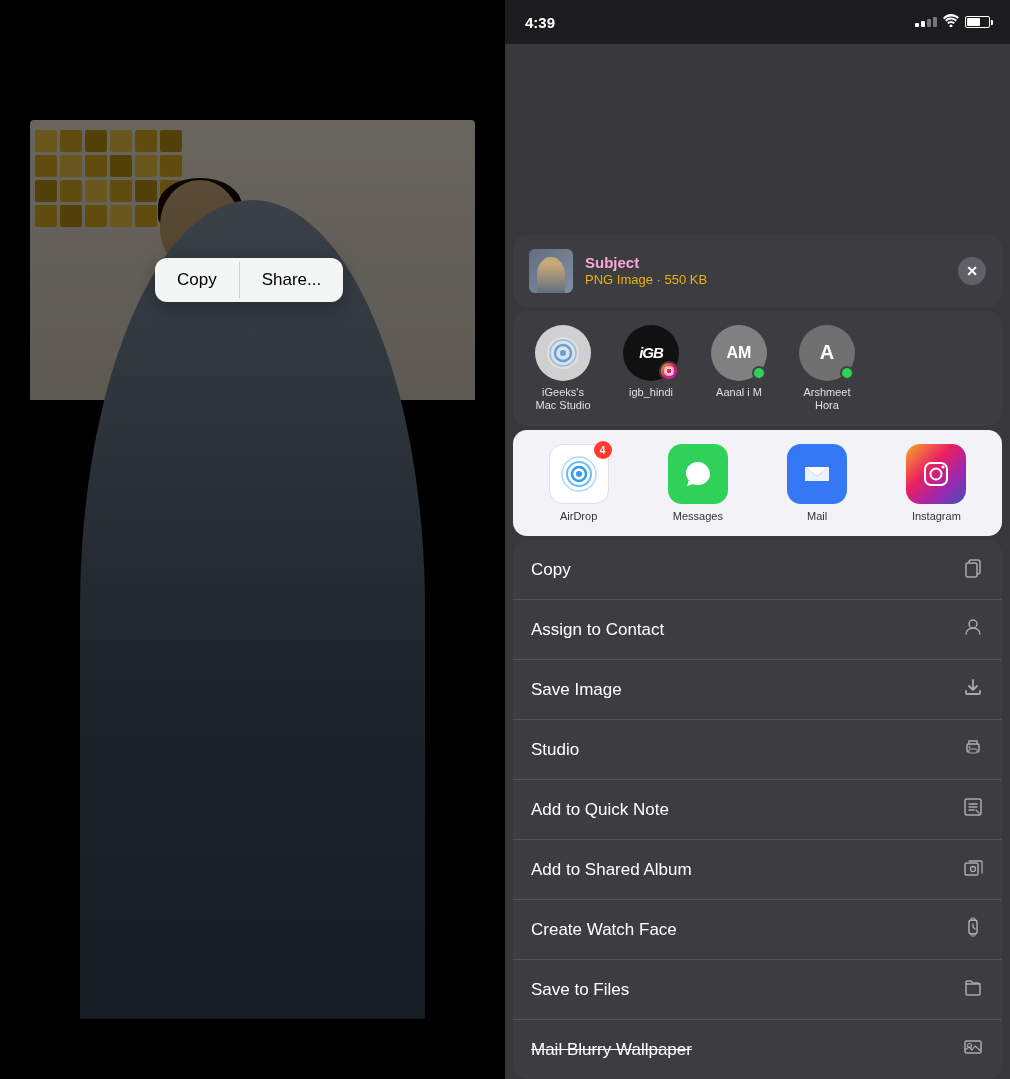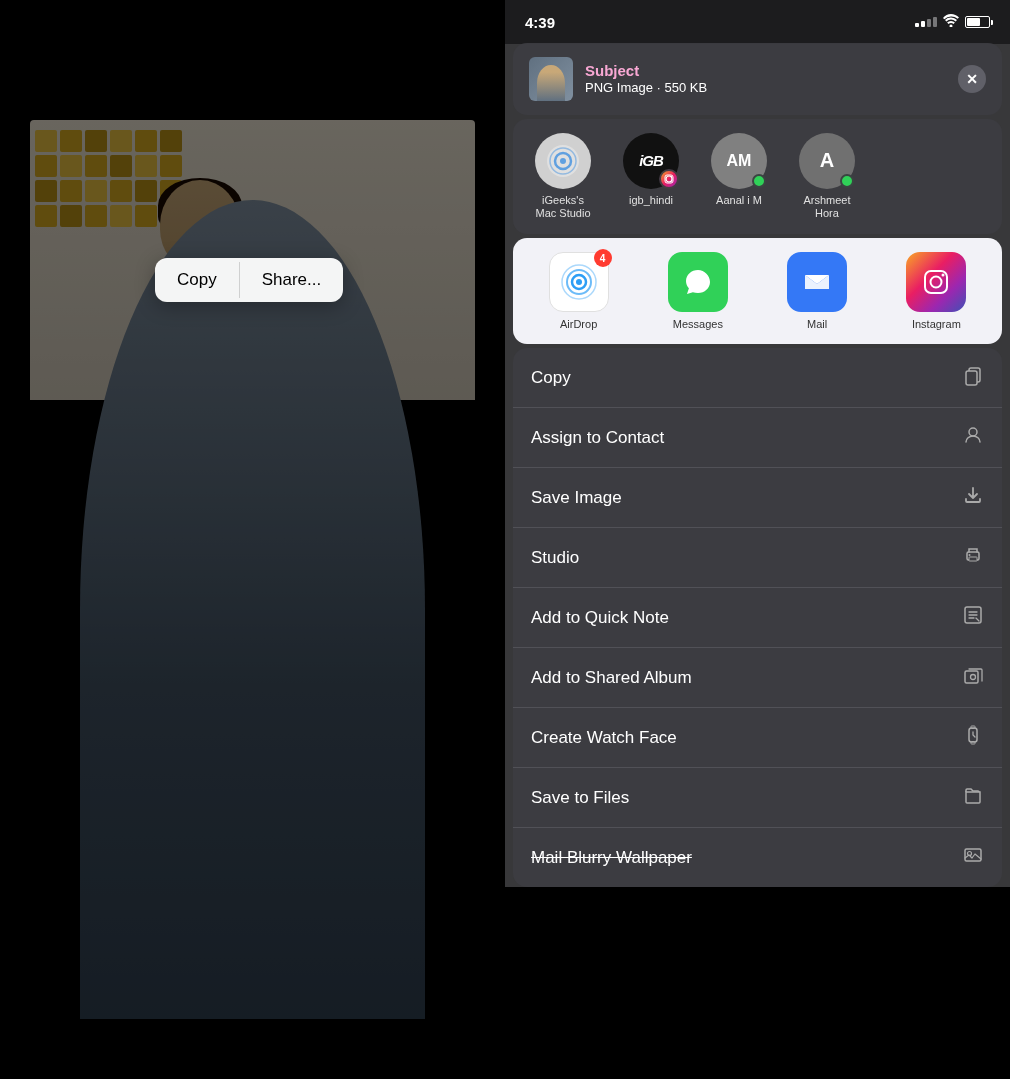--- a/index.html
+++ b/index.html
@@ -100,21 +100,21 @@
     }
     .popup-divider {
       width: 1px;
       height: 36px;
       background: rgba(0,0,0,0.15);
     }
 
     
     .right-panel {
       width: 505px;
-      height: 887px;
+      height: 1079px;
       background: #1c1c1e;
       position: relative;
       overflow: hidden;
     }
 
     
     .status-bar {
       height: 44px;
       background: #1c1c1e;
       display: flex;
@@ -205,21 +205,21 @@
       bottom: 0; left: 8px; right: 8px;
       height: 36px;
       background: linear-gradient(180deg, #c8a878 20%, #607080 100%);
       border-radius: 50% 50% 0 0;
     }
     .header-info {}
     .header-title {
       font-size: 15px; font-weight: 600; color: #f9a8d4;
     }
     .header-sub {
-      font-size: 13px; color: #ffffff; margin-top: 1px;
+      font-size: 13px; color: #eab308; margin-top: 1px;
     }
     .close-btn {
       width: 28px; height: 28px;
       border-radius: 50%;
       background: rgba(120,120,130,0.6);
       display: flex; align-items: center; justify-content: center;
       cursor: pointer;
     }
     .close-x { color: #fff; font-size: 14px; font-weight: 600; }
 

